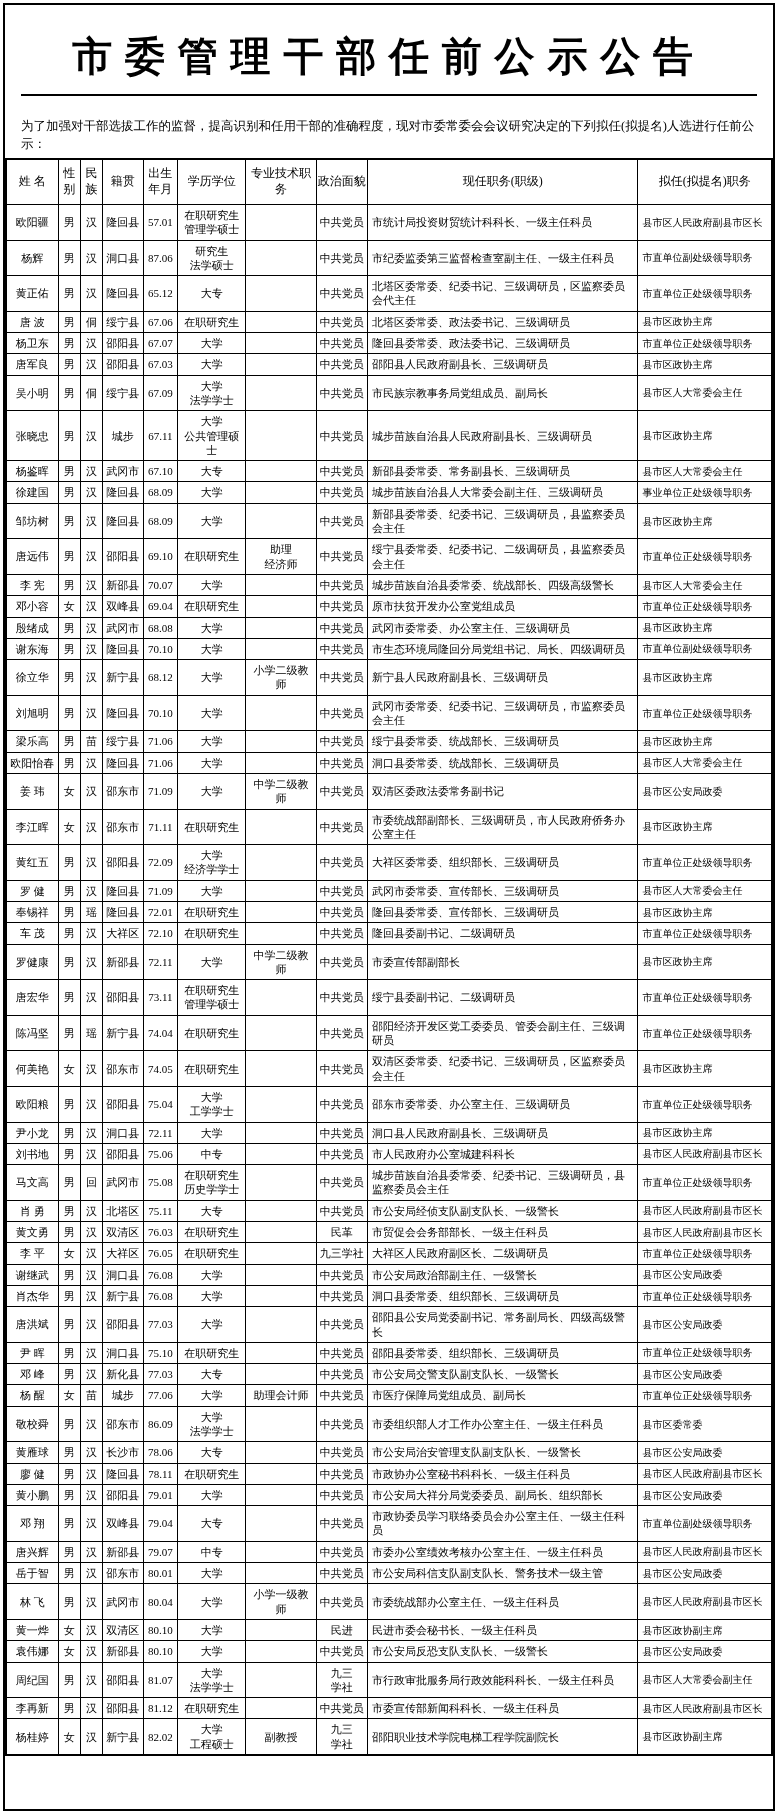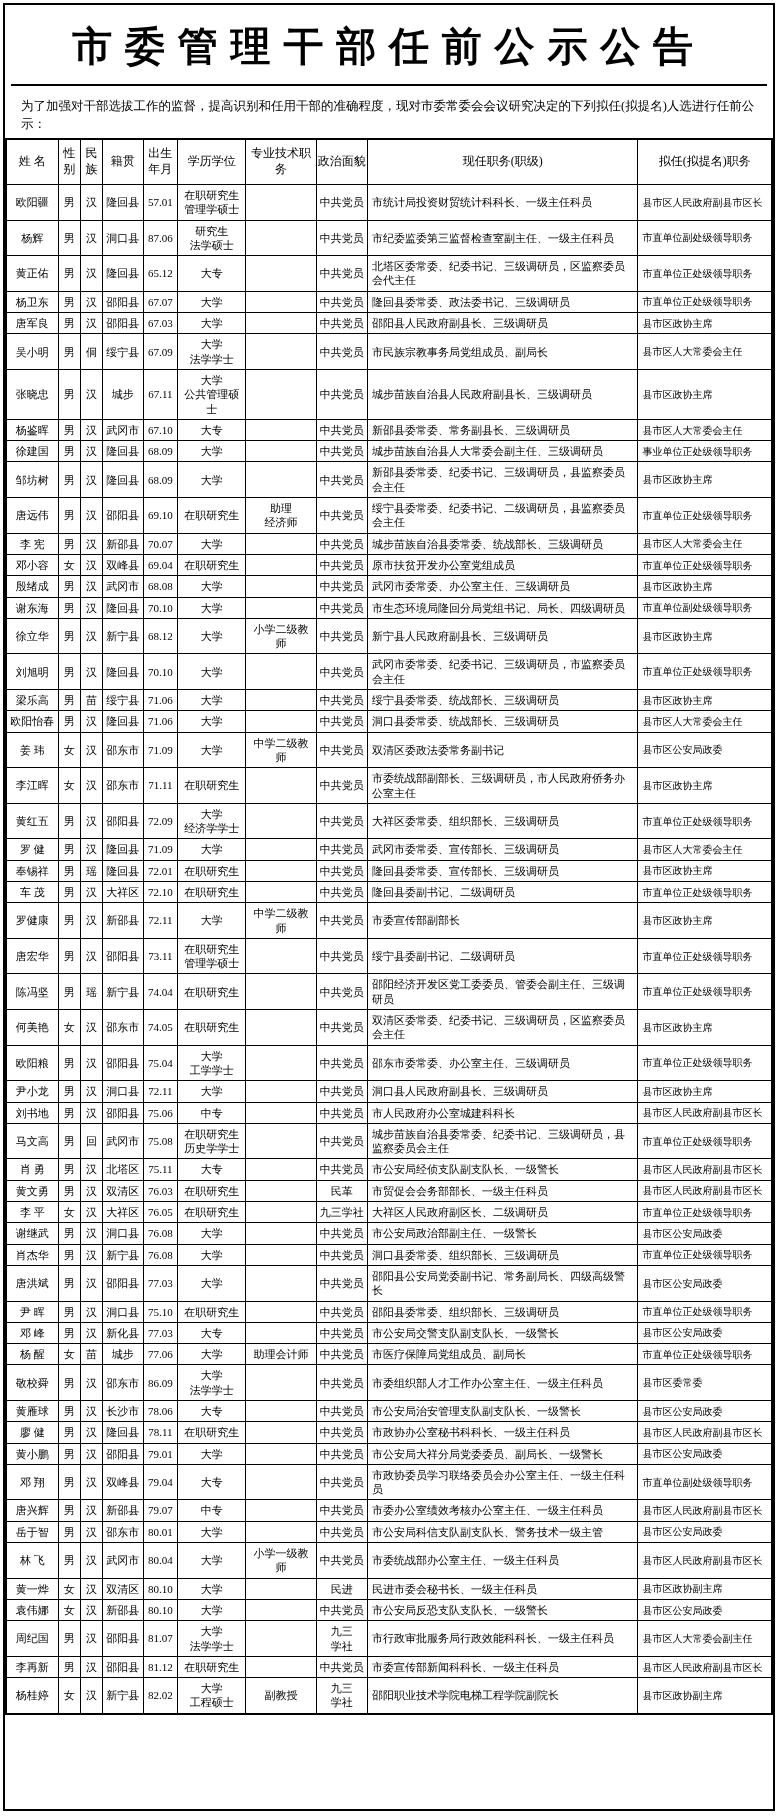--- a/index.html
+++ b/index.html
@@ -8,21 +8,21 @@
     box-sizing:border-box; position:relative;
     font-family:"Liberation Serif", serif; color:#000;
     padding:3px;
   }
   .doc {
     border:2px solid #000; box-sizing:border-box; min-height:1808px;
     display:flex; flex-direction:column;
   }
   .title {
     text-align:center; font-weight:bold; font-size:40px;
-    letter-spacing:0.32em; padding:8px 0 10px; margin:6px;
+    letter-spacing:0.32em; padding:8px 0 10px; margin:16px;
     border-bottom:2px solid #000;
     font-family:"Liberation Serif", serif;
   }
   .intro {
     font-size:12.5px; line-height:1.4; margin:0; padding:6px 6px 5px 16px;
   }
   table.officials {
     width:100%; border-collapse:collapse; table-layout:fixed;
     border:2px solid #000;
   }
@@ -112,20 +112,32 @@
             <td class="col-ethnicity">汉</td>
             <td class="col-native-place">隆回县</td>
             <td class="col-birth-date">65.12</td>
             <td class="col-education">大专</td>
             <td class="col-tech-title"></td>
             <td class="col-political-status">中共党员</td>
             <td class="col-current">北塔区委常委、纪委书记、三级调研员，区监察委员会代主任</td>
             <td class="col-proposed">市直单位正处级领导职务</td>
           </tr>
           <tr>
+            <td class="col-name">唐 波</td>
+            <td class="col-gender">男</td>
+            <td class="col-ethnicity">侗</td>
+            <td class="col-native-place">绥宁县</td>
+            <td class="col-birth-date">67.06</td>
+            <td class="col-education">在职研究生</td>
+            <td class="col-tech-title"></td>
+            <td class="col-political-status">中共党员</td>
+            <td class="col-current">北塔区委常委、政法委书记、三级调研员</td>
+            <td class="col-proposed">县市区政协主席</td>
+          </tr>
+          <tr>
             <td class="col-name">杨卫东</td>
             <td class="col-gender">男</td>
             <td class="col-ethnicity">汉</td>
             <td class="col-native-place">邵阳县</td>
             <td class="col-birth-date">67.07</td>
             <td class="col-education">大学</td>
             <td class="col-tech-title"></td>
             <td class="col-political-status">中共党员</td>
             <td class="col-current">隆回县委常委、政法委书记、三级调研员</td>
             <td class="col-proposed">市直单位正处级领导职务</td>
@@ -219,21 +231,21 @@
           </tr>
           <tr>
             <td class="col-name">李 宪</td>
             <td class="col-gender">男</td>
             <td class="col-ethnicity">汉</td>
             <td class="col-native-place">新邵县</td>
             <td class="col-birth-date">70.07</td>
             <td class="col-education">大学</td>
             <td class="col-tech-title"></td>
             <td class="col-political-status">中共党员</td>
-            <td class="col-current">城步苗族自治县委常委、统战部长、三级调研员</td>
+            <td class="col-current">城步苗族自治县委常委、统战部长、四级高级警长</td>
             <td class="col-proposed">县市区人大常委会主任</td>
           </tr>
           <tr>
             <td class="col-name">邓小容</td>
             <td class="col-gender">女</td>
             <td class="col-ethnicity">汉</td>
             <td class="col-native-place">双峰县</td>
             <td class="col-birth-date">69.04</td>
             <td class="col-education">在职研究生</td>
             <td class="col-tech-title"></td>
@@ -632,21 +644,21 @@
           </tr>
           <tr>
             <td class="col-name">黄小鹏</td>
             <td class="col-gender">男</td>
             <td class="col-ethnicity">汉</td>
             <td class="col-native-place">邵阳县</td>
             <td class="col-birth-date">79.01</td>
             <td class="col-education">大学</td>
             <td class="col-tech-title"></td>
             <td class="col-political-status">中共党员</td>
-            <td class="col-current">市公安局大祥分局党委委员、副局长、一级警长</td>
+            <td class="col-current">市公安局大祥分局党委委员、副局长、组织部长</td>
             <td class="col-proposed">县市区公安局政委</td>
           </tr>
           <tr>
             <td class="col-name">邓 翔</td>
             <td class="col-gender">男</td>
             <td class="col-ethnicity">汉</td>
             <td class="col-native-place">双峰县</td>
             <td class="col-birth-date">79.04</td>
             <td class="col-education">大专</td>
             <td class="col-tech-title"></td>

